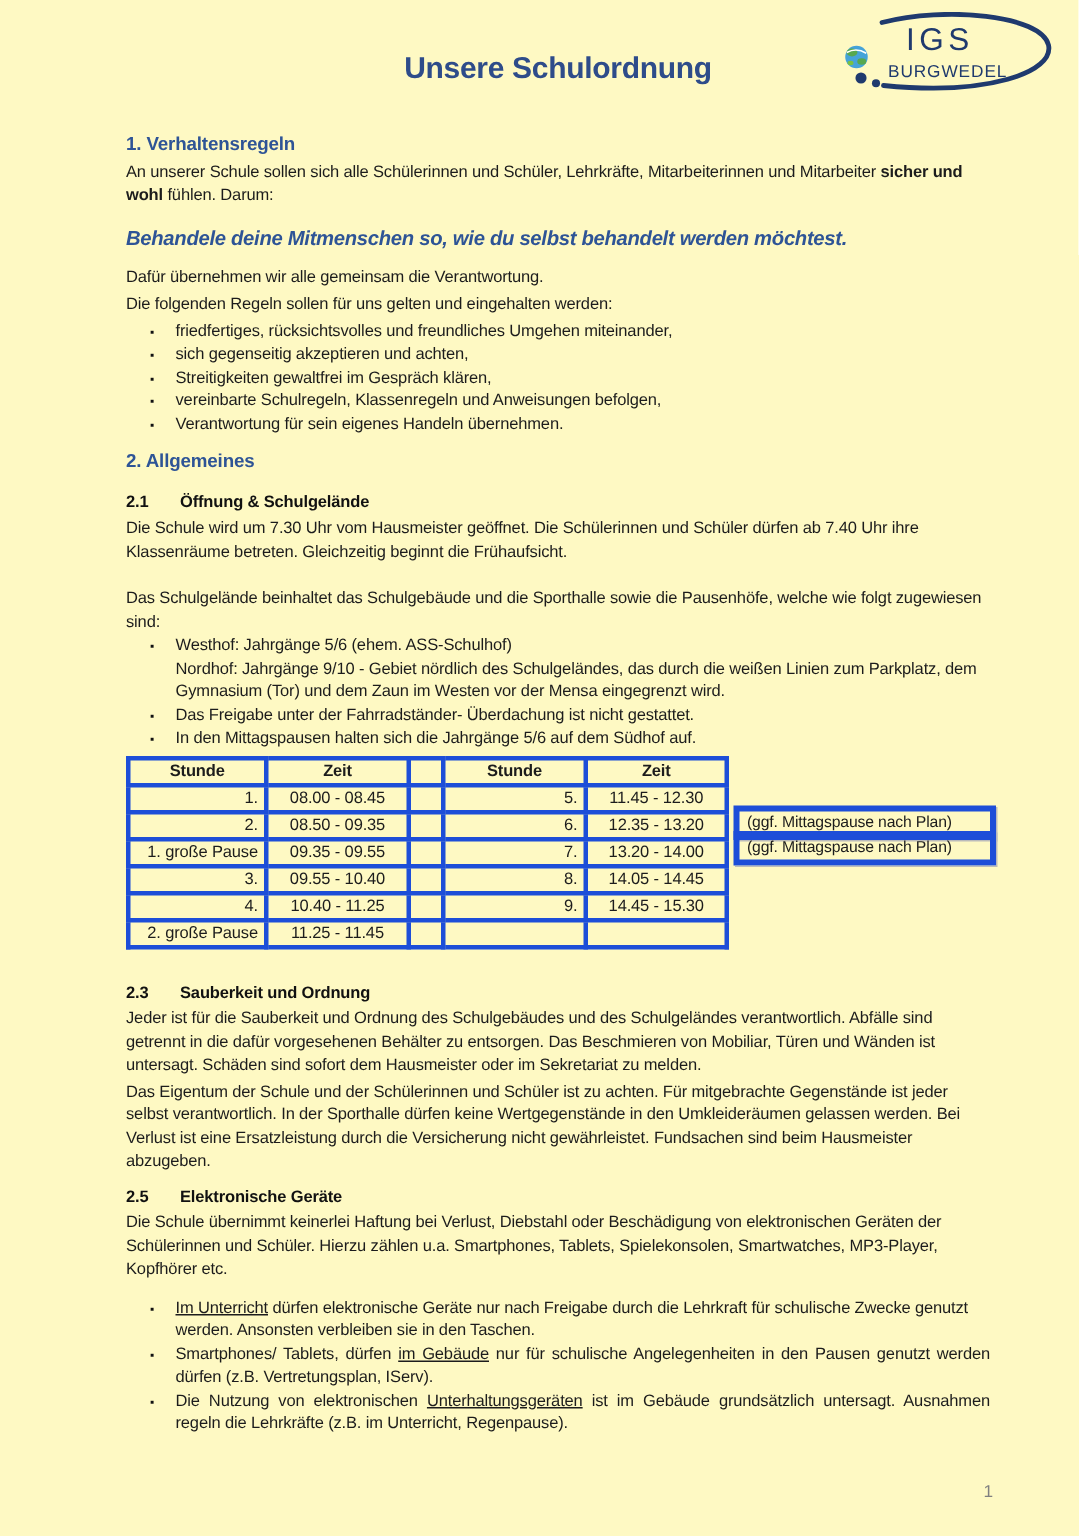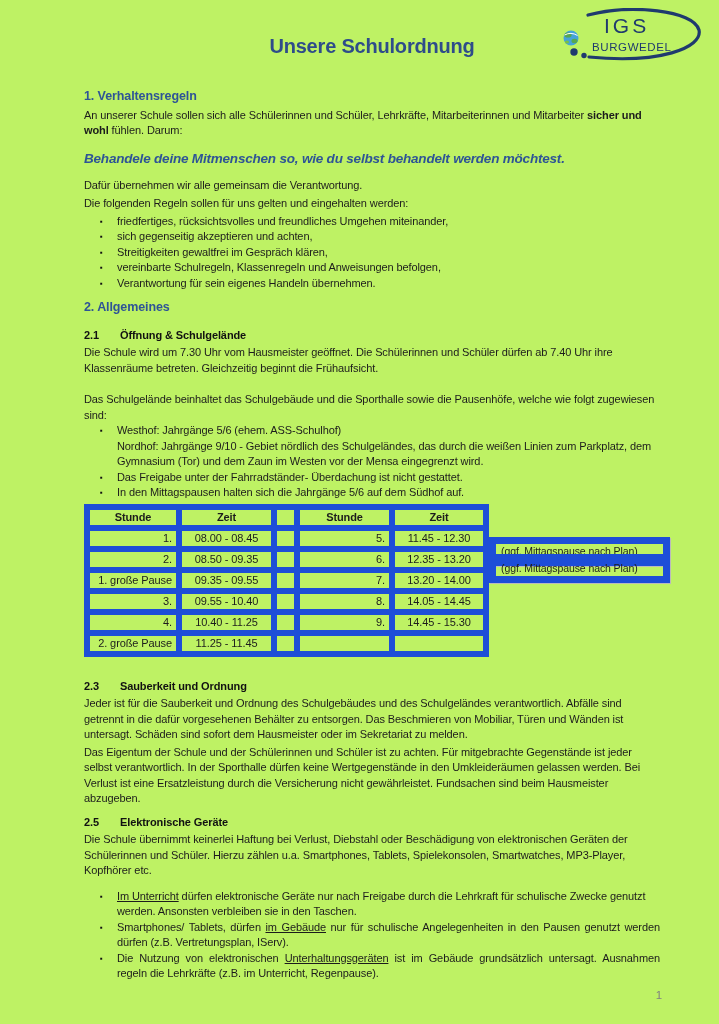--- a/index.html
+++ b/index.html
@@ -1,17 +1,17 @@
 <!DOCTYPE html>
 <html lang="de"><head>
 <meta charset="utf-8">
 <style>
   html,body{margin:0;padding:0;background:#ffffff;}
   .page{
-    position:relative;width:719px;height:1024px;background:#bef264;overflow:hidden;
+    position:relative;width:719px;height:1024px;background:#fef9c3;overflow:hidden;
     font-family:"Liberation Sans",sans-serif;font-size:11px;line-height:15.5px;
     color:#1c1c1c;letter-spacing:-0.1px;
   }
   .content{position:absolute;left:84px;top:0;width:576px;}
   .doc-title{margin-top:34px;text-align:center;font-size:20px;line-height:24px;
     font-weight:bold;color:#2E4C8A;letter-spacing:-0.2px;}
   .logo{position:absolute;top:8px;right:12px;width:152px;height:66px;}
   .h-blue{font-size:12.5px;font-weight:bold;color:#2E5496;}
   .h1{margin-top:31px;}
   .h2{margin-top:9px;}
@@ -26,26 +26,26 @@
     font-style:italic;color:#2E5496;letter-spacing:-0.2px;}
   .bullet{display:flex;padding-left:16px;}
   .bsym{width:17px;flex:none;font-size:8px;line-height:15.5px;color:#111;}
   .btext{flex:1;min-width:0;}
   .just{text-align:justify;}
   .b{font-weight:bold;}
   .u{text-decoration:underline;}
   
   .table-wrap{position:relative;margin-top:3px;}
   table{border-collapse:collapse;table-layout:fixed;width:399px;}
-  th,td{border:6px solid #1d4ed8;height:15px;padding:0 4px;line-height:15px;
+  th,td{border:3px solid #1d4ed8;height:15px;padding:0 4px;line-height:15px;
     white-space:nowrap;overflow:hidden;font-size:11px;}
   th{font-weight:bold;text-align:center;}
   .cell-stunde{text-align:right;}
   .cell-zeit{text-align:center;}
-  .note-box{position:absolute;left:405px;width:162px;height:15px;border:7px solid #1d4ed8;
+  .note-box{position:absolute;left:405px;width:162px;height:15px;border:4px solid #1d4ed8;
     line-height:15px;padding-left:5px;font-size:10.5px;white-space:nowrap;
     box-shadow:1px 1px 0 #bbb;}
   .note-1{top:33px;} .note-2{top:50px;}
   .pagenum{position:absolute;top:988px;right:57px;color:#808080;font-size:11.5px;}
 </style>
 </head>
 <body>
 
 <div class="page">
 

